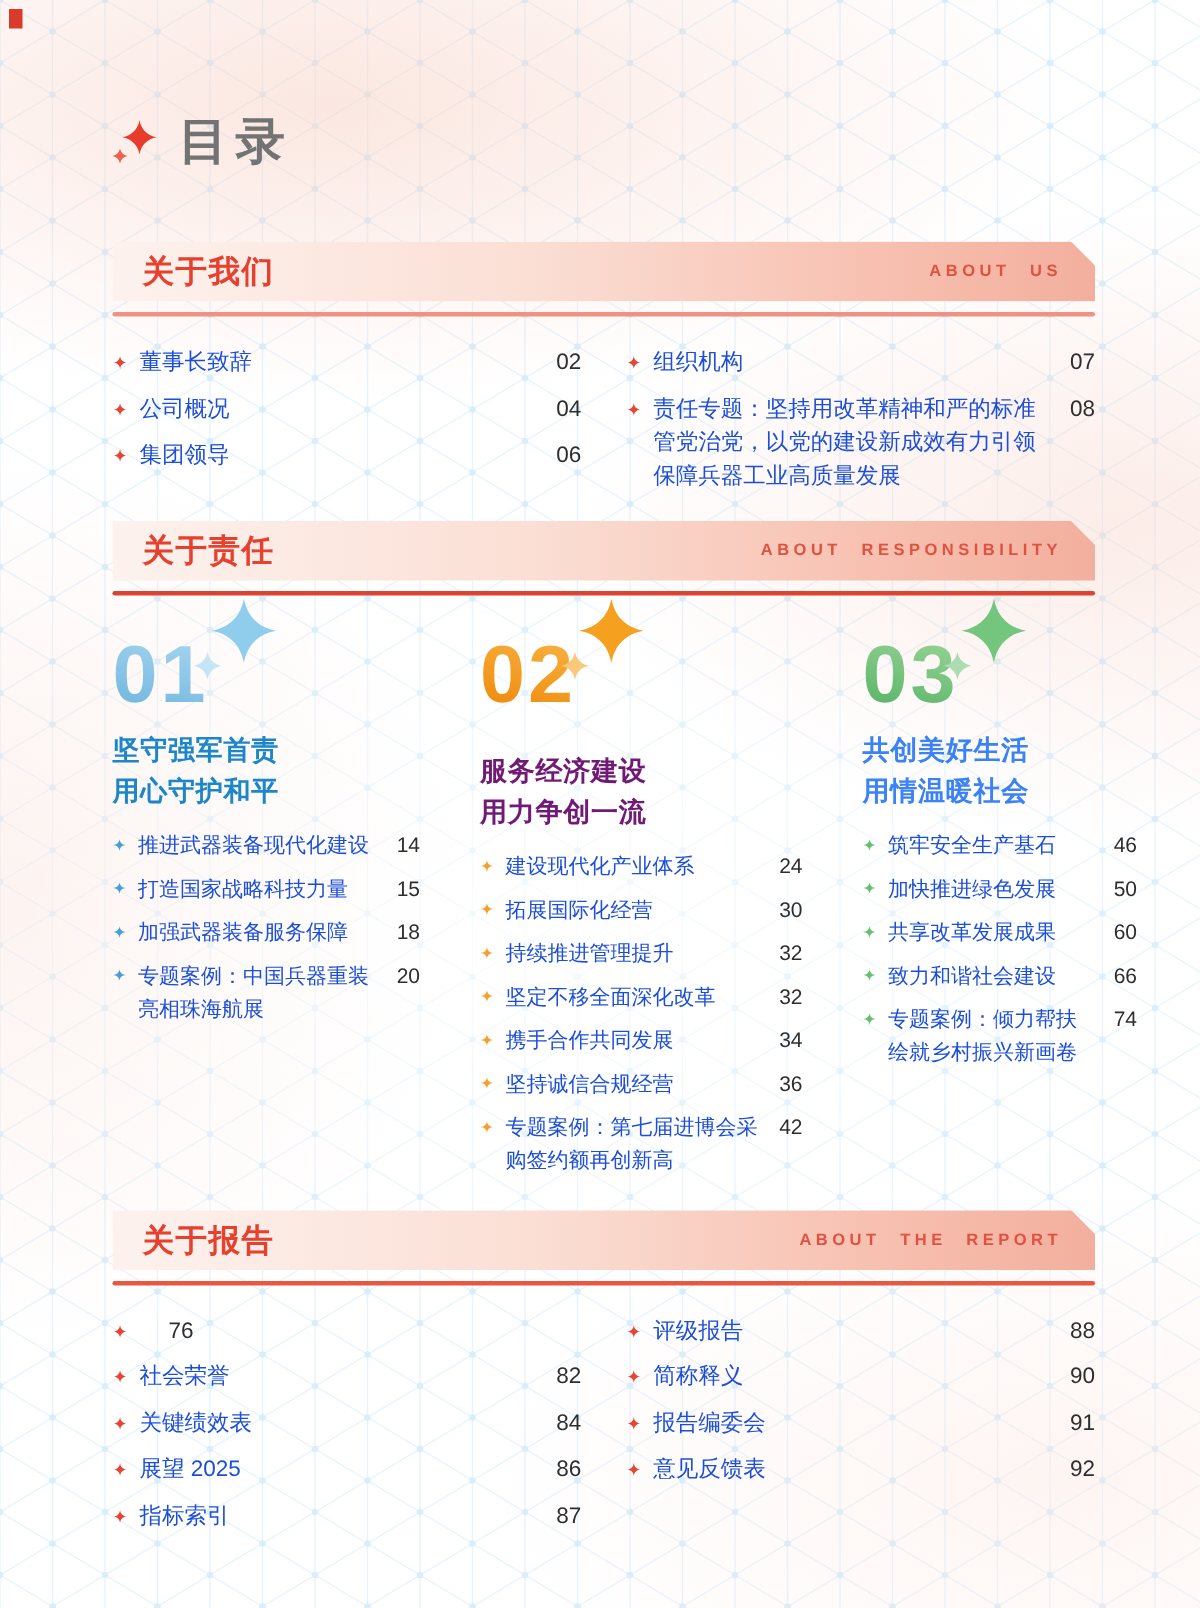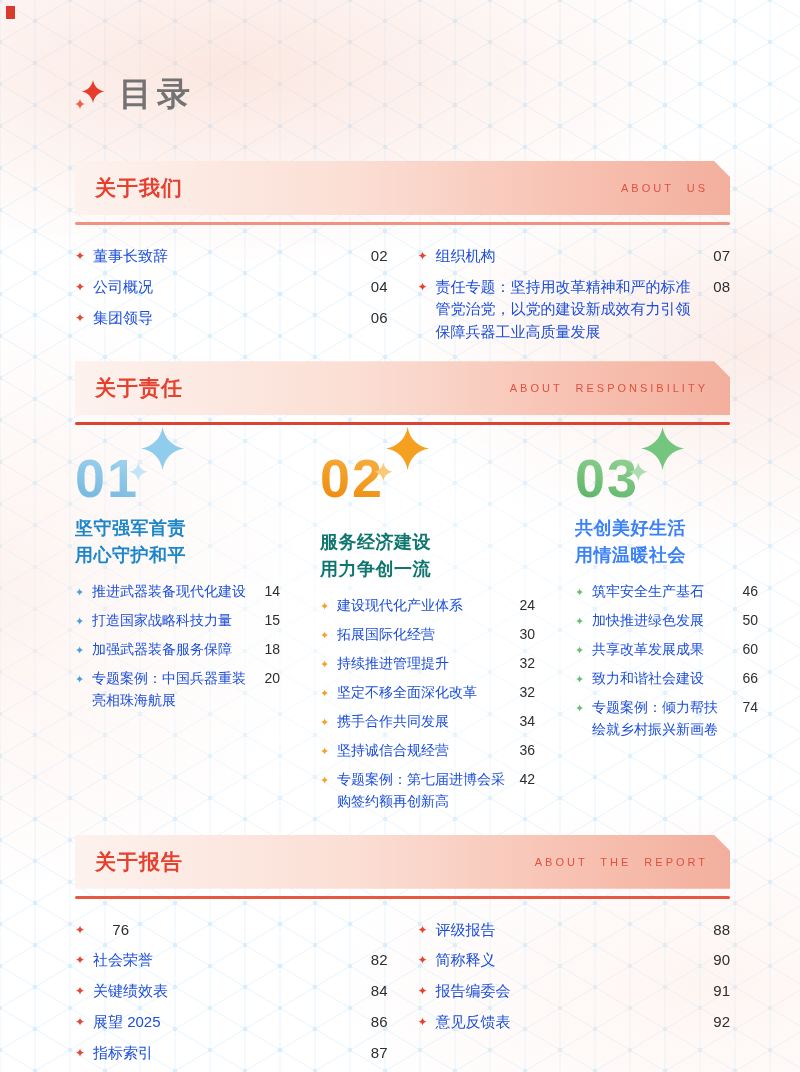--- a/index.html
+++ b/index.html
@@ -21,27 +21,27 @@
 
   .content { position:relative; z-index:1; padding:72px 70px 0 75px; }
 
   
   .title-row { display:flex; align-items:center; gap:14px; margin-bottom:44px; }
   .title-sparkle { width:30px; height:30px; }
   .page-title { font-size:33px; font-weight:700; color:#737373; letter-spacing:5px; }
 
   
   .banner {
-    height:54px; display:flex; align-items:center; justify-content:space-between;
+    height:40px; display:flex; align-items:center; justify-content:space-between;
     padding:0 22px 0 20px;
     background:linear-gradient(90deg,#fdf2ee 0%,#fbdfd5 42%,#f7c0b0 78%,#f3af9d 100%);
     clip-path:polygon(0 0, calc(100% - 16px) 0, 100% 16px, 100% 100%, 0 100%);
   }
   .banner-title { font-size:21px; font-weight:700; color:#e6402f; letter-spacing:1px; }
-  .banner-sub   { font-size:11px; font-weight:400; color:#e05140; letter-spacing:3px; word-spacing:7px; }
+  .banner-sub   { font-size:11px; font-weight:700; color:#e05140; letter-spacing:3px; word-spacing:7px; }
   .banner-line  { height:3px; margin-top:7px; border-radius:2px; }
   .line-1 { background:#f09181; }
   .line-2 { background:#dd4331; }
   .line-3 { background:#e75843; }
 
   
   .toc-cols { display:flex; gap:30px; margin-top:20px; }
   .toc-col  { flex:1; min-width:0; }
   .toc-item { display:flex; align-items:flex-start; margin-bottom:8px; font-size:15px; line-height:1.5; cursor:pointer; }
   .bullet   { flex:0 0 auto; width:18px; font-size:12px; line-height:1.9; }
@@ -63,21 +63,21 @@
   }
   .num-1 .num-text { background-image:linear-gradient(195deg,#a9d8f1,#6db3dd); }
   .num-2 .num-text { background-image:linear-gradient(195deg,#f8b445,#ee8606); }
   .num-3 .num-text { background-image:linear-gradient(195deg,#9bd599,#53b162); }
   .chapter-sparkle { position:absolute; top:-24px; right:-46px; width:56px; height:56px; }
   .num-1 .star-big { fill:#90cceb; } .num-1 .star-small { fill:#c4e5f6; }
   .num-2 .star-big { fill:#f5a01e; } .num-2 .star-small { fill:#f9c878; }
   .num-3 .star-big { fill:#74c57e; } .num-3 .star-small { fill:#abddb1; }
   .chapter-heading { margin-top:10px; font-size:18px; font-weight:700; line-height:1.5; letter-spacing:.5px; }
   .ch-1 .chapter-heading { color:#1d86c8; }
-  .ch-2 .chapter-heading { color:#0f766e;margin-top:24px; }
+  .ch-2 .chapter-heading { color:#701a75;margin-top:24px; }
   .ch-3 .chapter-heading { color:#3b82f6; }
   .chapter-items { margin-top:12px; }
   .chapter-items .toc-item { font-size:14px; line-height:1.55; margin-bottom:7px; }
   .chapter-items .bullet { width:17px; font-size:11px; line-height:2; }
   .ch-1 .bullet { color:#45a0d8; }
   .ch-2 .bullet { color:#f5a02a; }
   .ch-3 .bullet { color:#67bf72; }
   .chapter-items .pagenum { margin-left:6px; min-width:22px; }
 
   .star-big-red { fill:#e73b2c; } .star-small-red { fill:#ef614d; }

